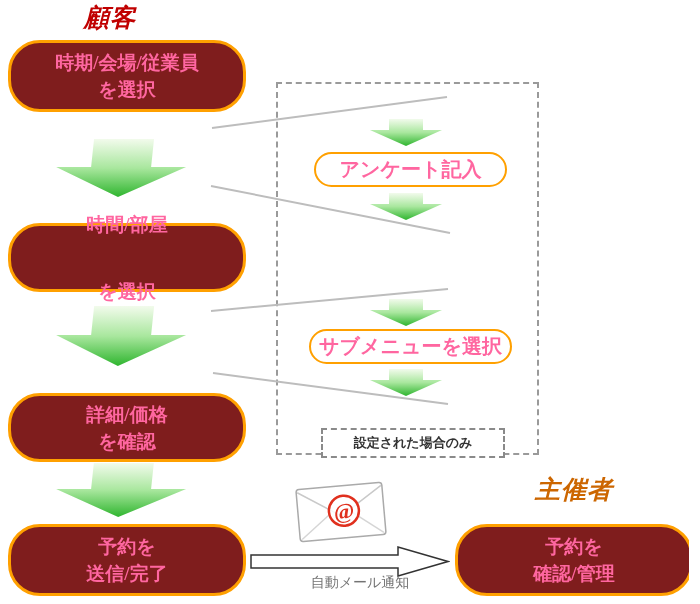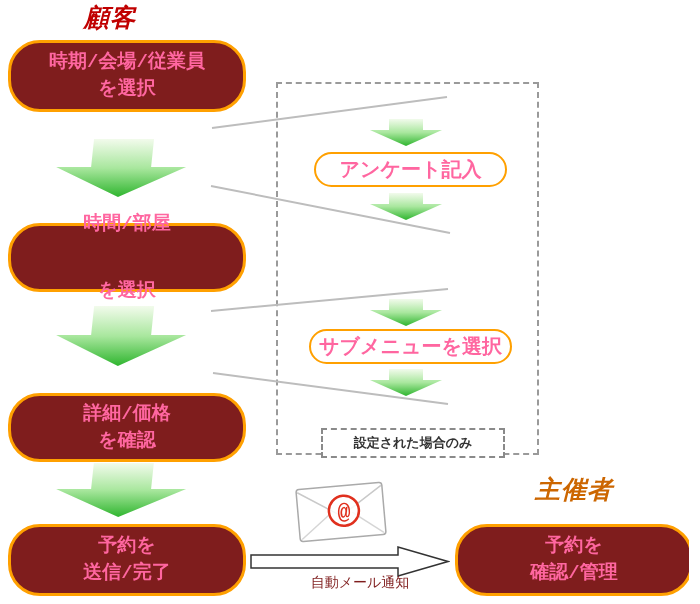--- a/index.html
+++ b/index.html
@@ -1,18 +1,18 @@
 <!DOCTYPE html>
 <html><head>
 <meta charset="utf-8">
 <style>
   html,body { margin:0; padding:0; background:#fff; }
   .canvas {
     position:relative; width:689px; height:604px; background:#ffffff;
-    font-family:Liberation Mono, monospace; overflow:hidden;
+    font-family:Liberation Serif, serif; overflow:hidden;
   }
   .heading {
     position:absolute; font-size:25px; font-weight:bold; font-style:italic; z-index:5;
     letter-spacing:1px;
   }
   .h-customer { left:84px; top:1px; color:#C00000; }
   .h-organizer { left:535px; top:473px; color:#CC6600; }
 
   .box {
     position:absolute; background:#7f1d1d; border:3px solid #FFA000; border-radius:32px;
@@ -54,21 +54,21 @@
     color:#333; font-size:13px; font-weight:bold;
     display:flex; align-items:center; justify-content:center; z-index:4;
   }
 
   .connectors { position:absolute; left:0; top:0; z-index:2; pointer-events:none; }
   .connectors line { stroke:#BDBDBD; stroke-width:2; }
 
   .mail   { position:absolute; left:295px; top:480px; width:92px; height:64px; z-index:4; transform:rotate(-5deg); }
   .harrow { position:absolute; left:250px; top:545px; width:200px; height:33px; z-index:3; }
   .notify { position:absolute; left:268px; top:574px; width:184px; text-align:center;
-            color:#7f1d1d; font-size:14px; z-index:4; }
+            color:#737373; font-size:14px; z-index:4; }
 </style>
 </head>
 <body>
 
 <div class="canvas">
 
   <svg style="position:absolute;width:0;height:0" aria-hidden="true">
     <defs>
       <linearGradient id="gg" x1="0" y1="0" x2="0" y2="1">
         <stop offset="0" stop-color="#F2FBEC"></stop>

